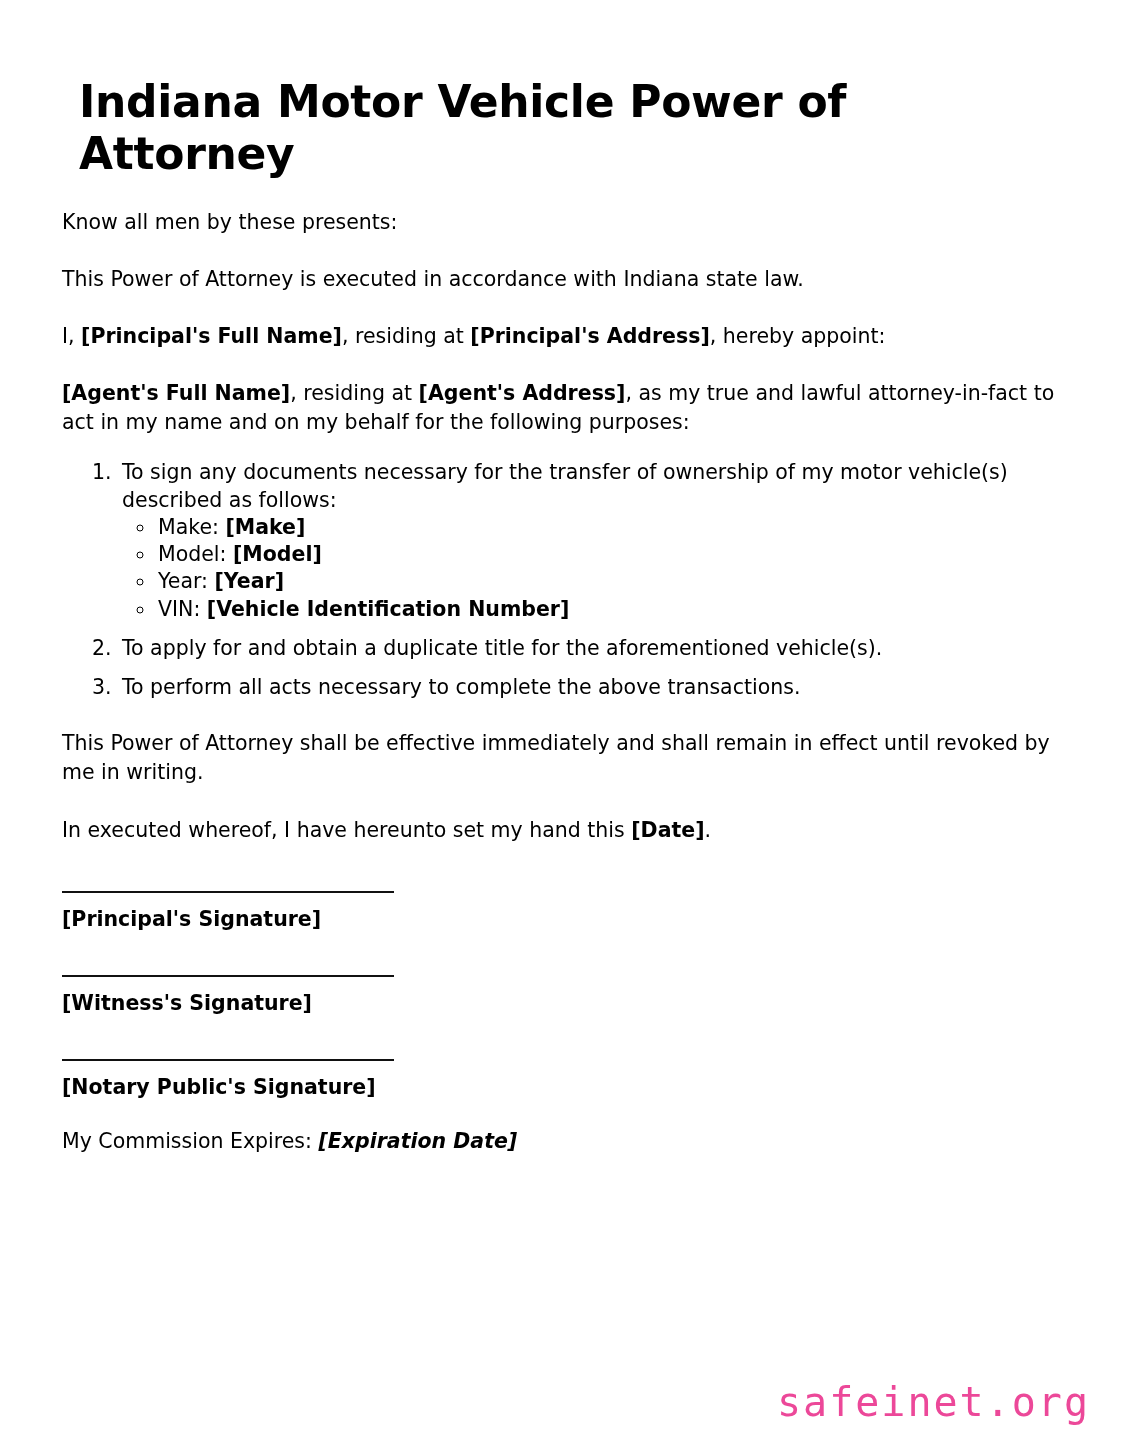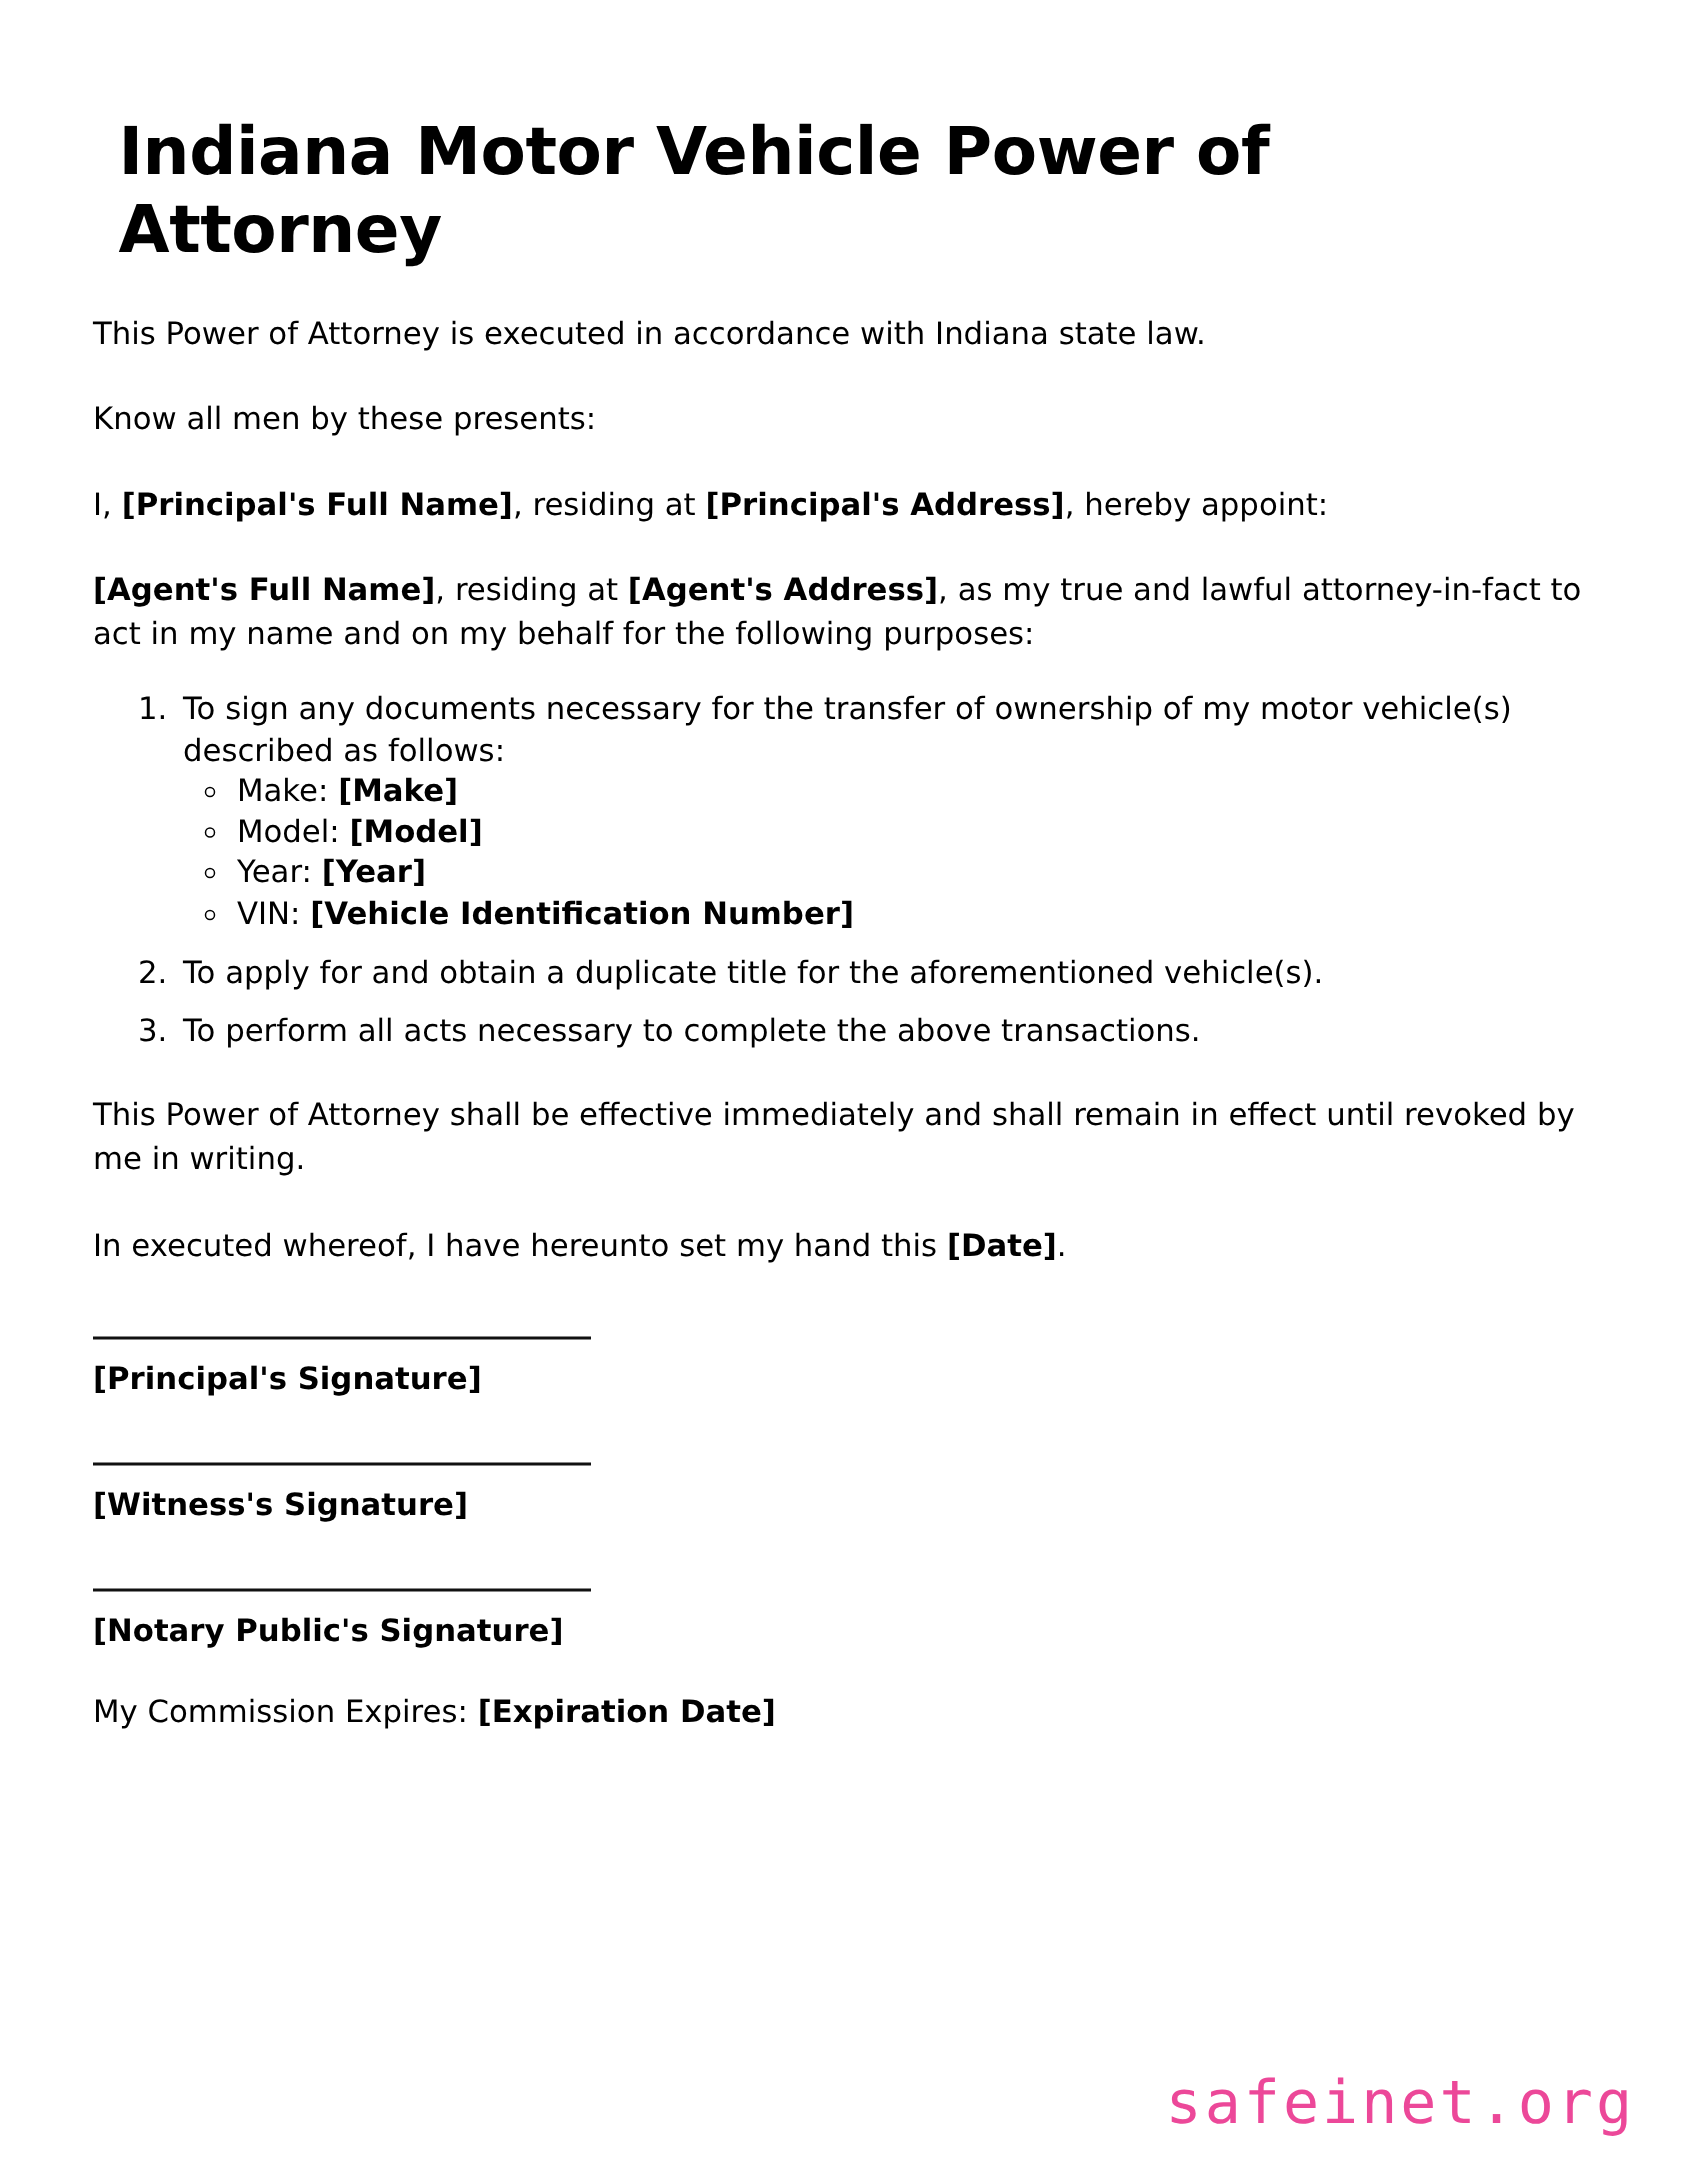--- a/index.html
+++ b/index.html
@@ -95,43 +95,44 @@
     margin-top: 14px;
   }
 
   .commission {
     font-size: 20.5px;
     line-height: 1.42;
     margin-top: 28px;
   }
   .commission b {
     font-weight: bold;
+    font-style: italic;
   }
 
   .watermark {
     position: absolute;
     right: 34px;
     bottom: 30px;
     font-family: "DejaVu Sans Mono", "Liberation Mono", monospace;
     font-size: 40px;
     letter-spacing: 2px;
     color: #ec4899;
     white-space: nowrap;
   }
 </style>
 </head>
 <body>
 
 <div class="page">
 
   <h1 class="doc-title">Indiana Motor Vehicle Power of Attorney</h1>
 
+  <p class="para">Know all men by these presents:</p>
+
   <p class="para">This Power of Attorney is executed in accordance with Indiana state law.</p>
-
-  <p class="para">Know all men by these presents:</p>
 
   <p class="para"><span>I, </span><b>[Principal's Full Name]</b><span>, residing at </span><b>[Principal's Address]</b><span>, hereby appoint:</span></p>
 
   <p class="para"><b>[Agent's Full Name]</b><span>, residing at </span><b>[Agent's Address]</b><span>, as my true and lawful attorney-in-fact to act in my name and on my behalf for the following purposes:</span></p>
 
   <ol class="purposes">
     <li>
       <span>To sign any documents necessary for the transfer of ownership of my motor vehicle(s) described as follows:</span>
       <ul class="vehicle">
         <li><span>Make: </span><b>[Make]</b></li>

